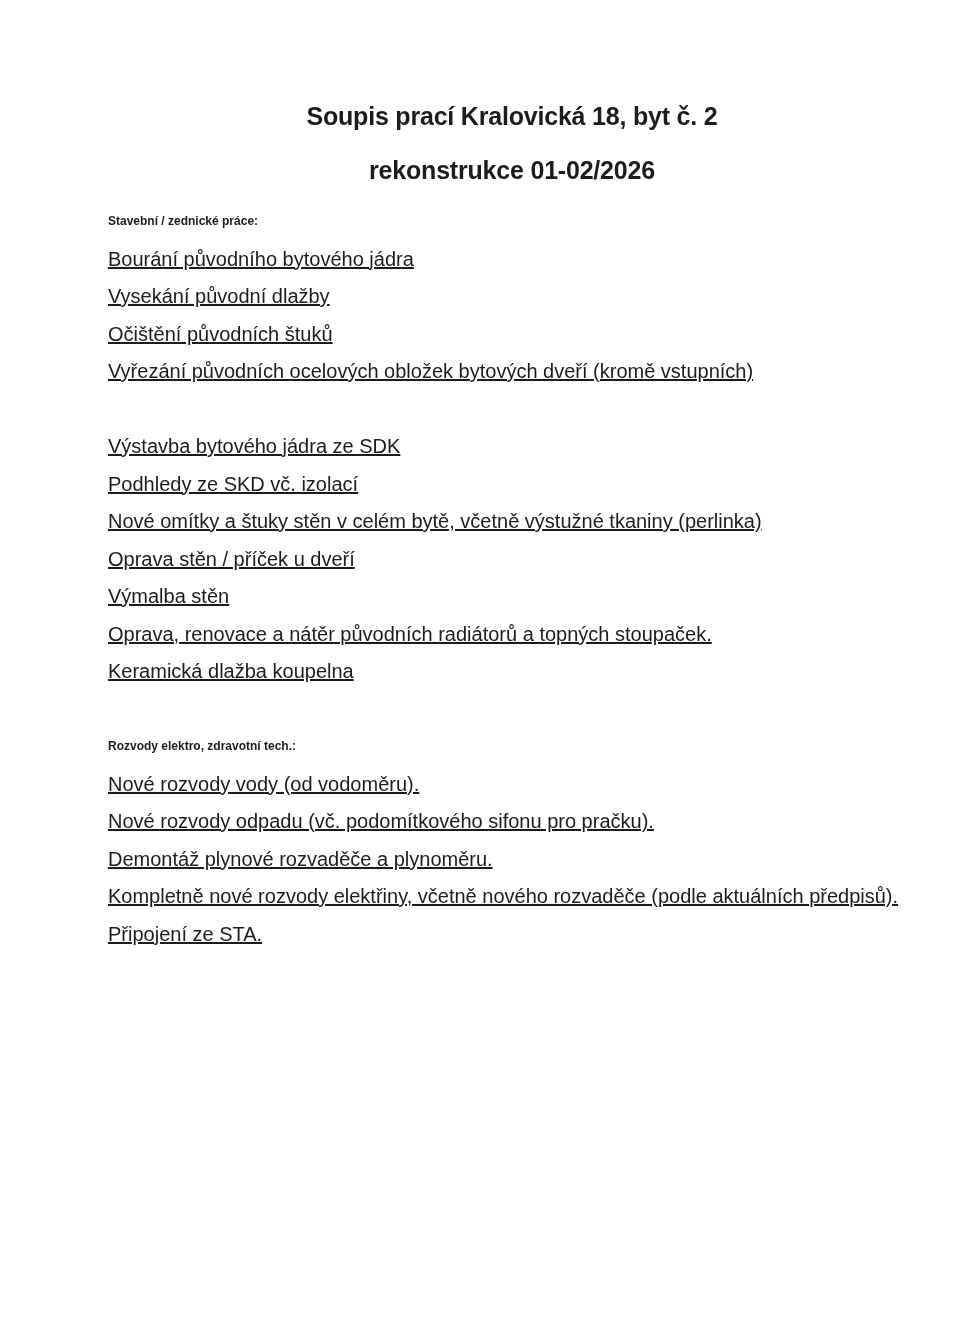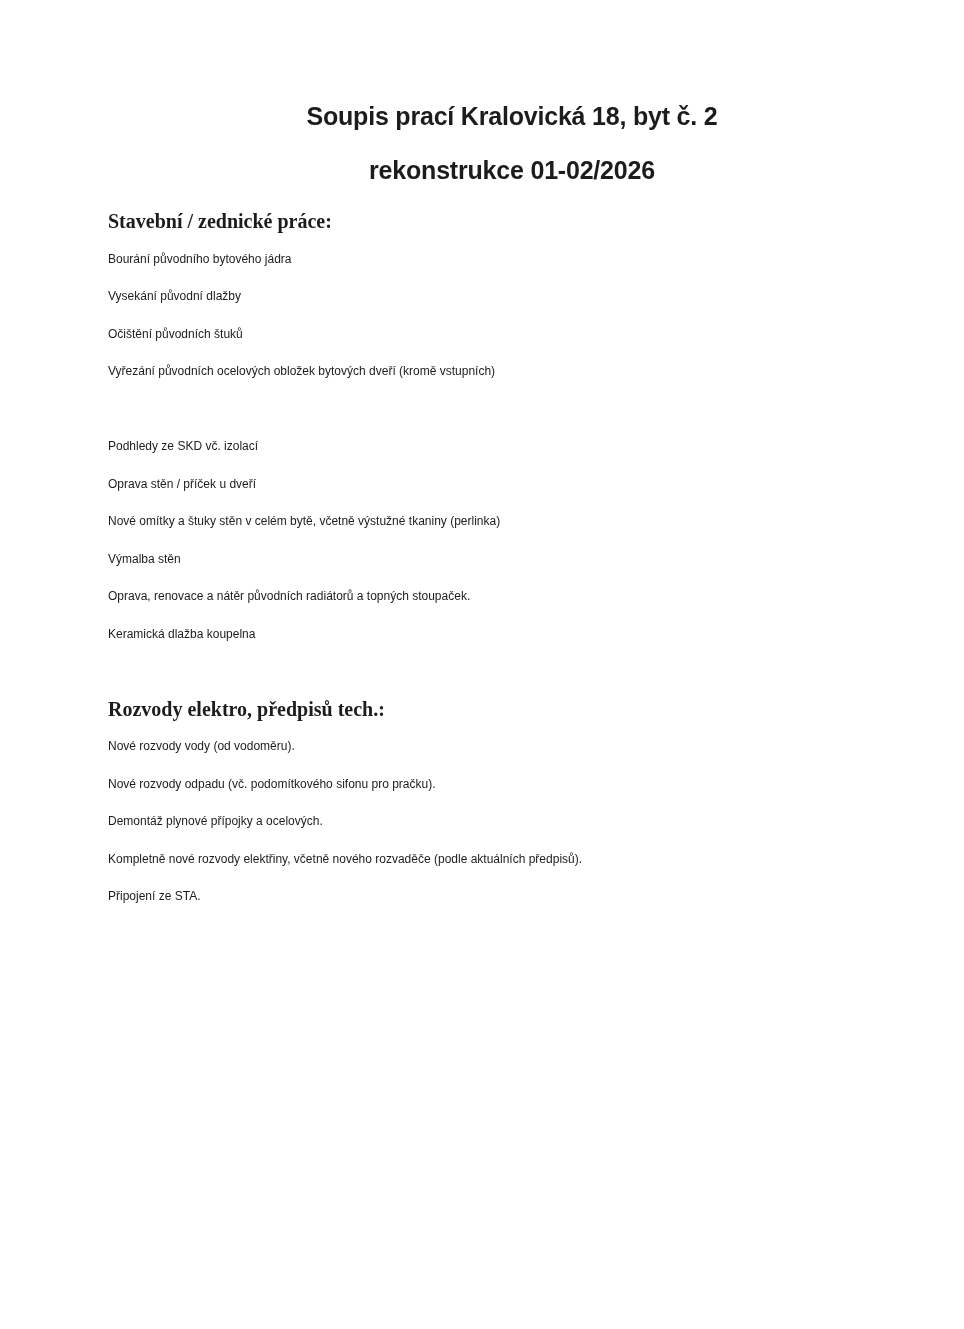--- a/index.html
+++ b/index.html
@@ -25,32 +25,32 @@
     line-height: 33px;
     margin: 0 0 21px 0;
     letter-spacing: -0.2px;
   }
   .doc-title.second {
   }
   .section {
     margin: 0;
   }
   .section-heading {
-    font-size: 20px;
+    font-size: 12px;
     font-weight: 700;
     line-height: 27px;
     margin: 0 0 10.5px 0;
-    font-family: Liberation Serif, serif;
   }
   .para {
-    font-size: 12px;
+    font-size: 20px;
     font-weight: 400;
     line-height: 27px;
     margin: 0 0 10.5px 0;
     min-height: 27px;
+    text-decoration: underline;
   }
   .para .line {
     display: block;
   }
 </style>
 </head>
 <body>
 
 <div class="page">
 
@@ -58,32 +58,33 @@
   <div class="doc-title second">rekonstrukce 01-02/2026</div>
 
   <div class="section">
     <div class="section-heading">Stavební / zednické práce:</div>
 
     <div class="para">Bourání původního bytového jádra</div>
     <div class="para">Vysekání původní dlažby</div>
     <div class="para">Očištění původních štuků</div>
     <div class="para">Vyřezání původních ocelových obložek bytových dveří (kromě vstupních)</div>
     <div class="para"></div>
+    <div class="para">Výstavba bytového jádra ze SDK</div>
     <div class="para">Podhledy ze SKD vč. izolací</div>
+    <div class="para">Nové omítky a štuky stěn v celém bytě, včetně výstužné tkaniny (perlinka)</div>
     <div class="para">Oprava stěn / příček u dveří</div>
-    <div class="para">Nové omítky a štuky stěn v celém bytě, včetně výstužné tkaniny (perlinka)</div>
     <div class="para">Výmalba stěn</div>
     <div class="para">Oprava, renovace a nátěr původních radiátorů a topných stoupaček.</div>
     <div class="para">Keramická dlažba koupelna</div>
     <div class="para"></div>
   </div>
 
   <div class="section">
-    <div class="section-heading">Rozvody elektro, předpisů tech.:</div>
+    <div class="section-heading">Rozvody elektro, zdravotní tech.:</div>
 
     <div class="para">Nové rozvody vody (od vodoměru).</div>
     <div class="para">Nové rozvody odpadu (vč. podomítkového sifonu pro pračku).</div>
-    <div class="para">Demontáž plynové přípojky a ocelových.</div>
+    <div class="para">Demontáž plynové rozvaděče a plynoměru.</div>
     <div class="para">Kompletně nové rozvody elektřiny, včetně nového rozvaděče (podle aktuálních předpisů).</div>
     <div class="para">Připojení ze STA.</div>
   </div>
 
 </div>
 
 </body></html>

